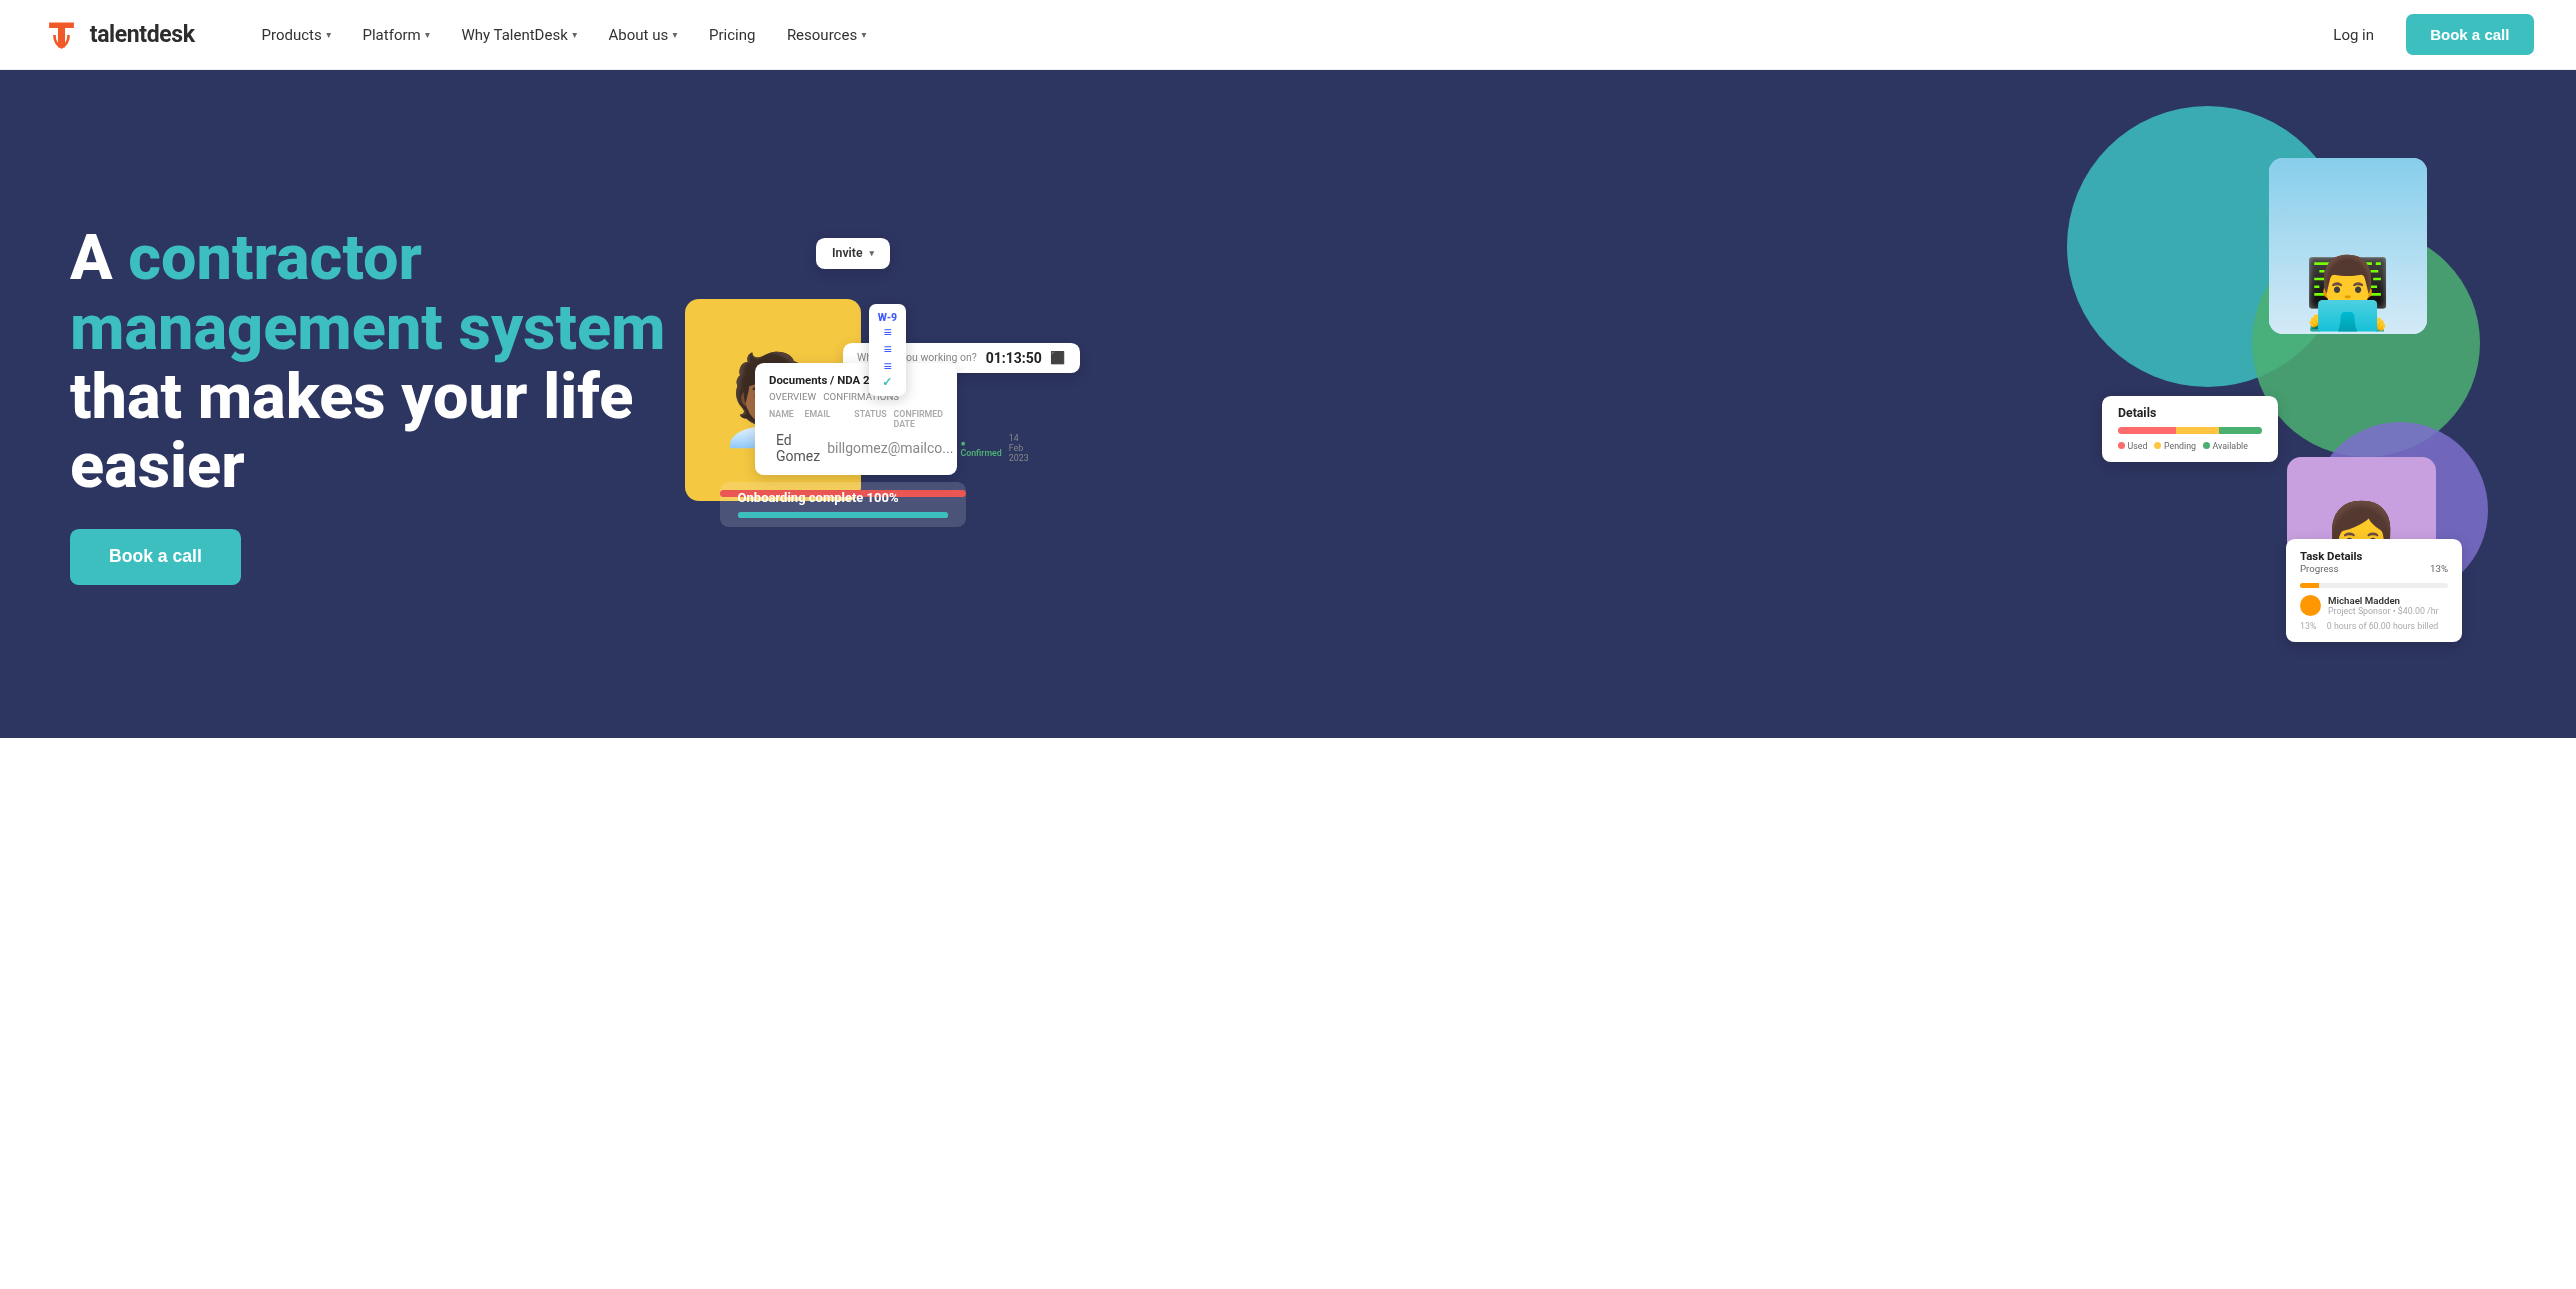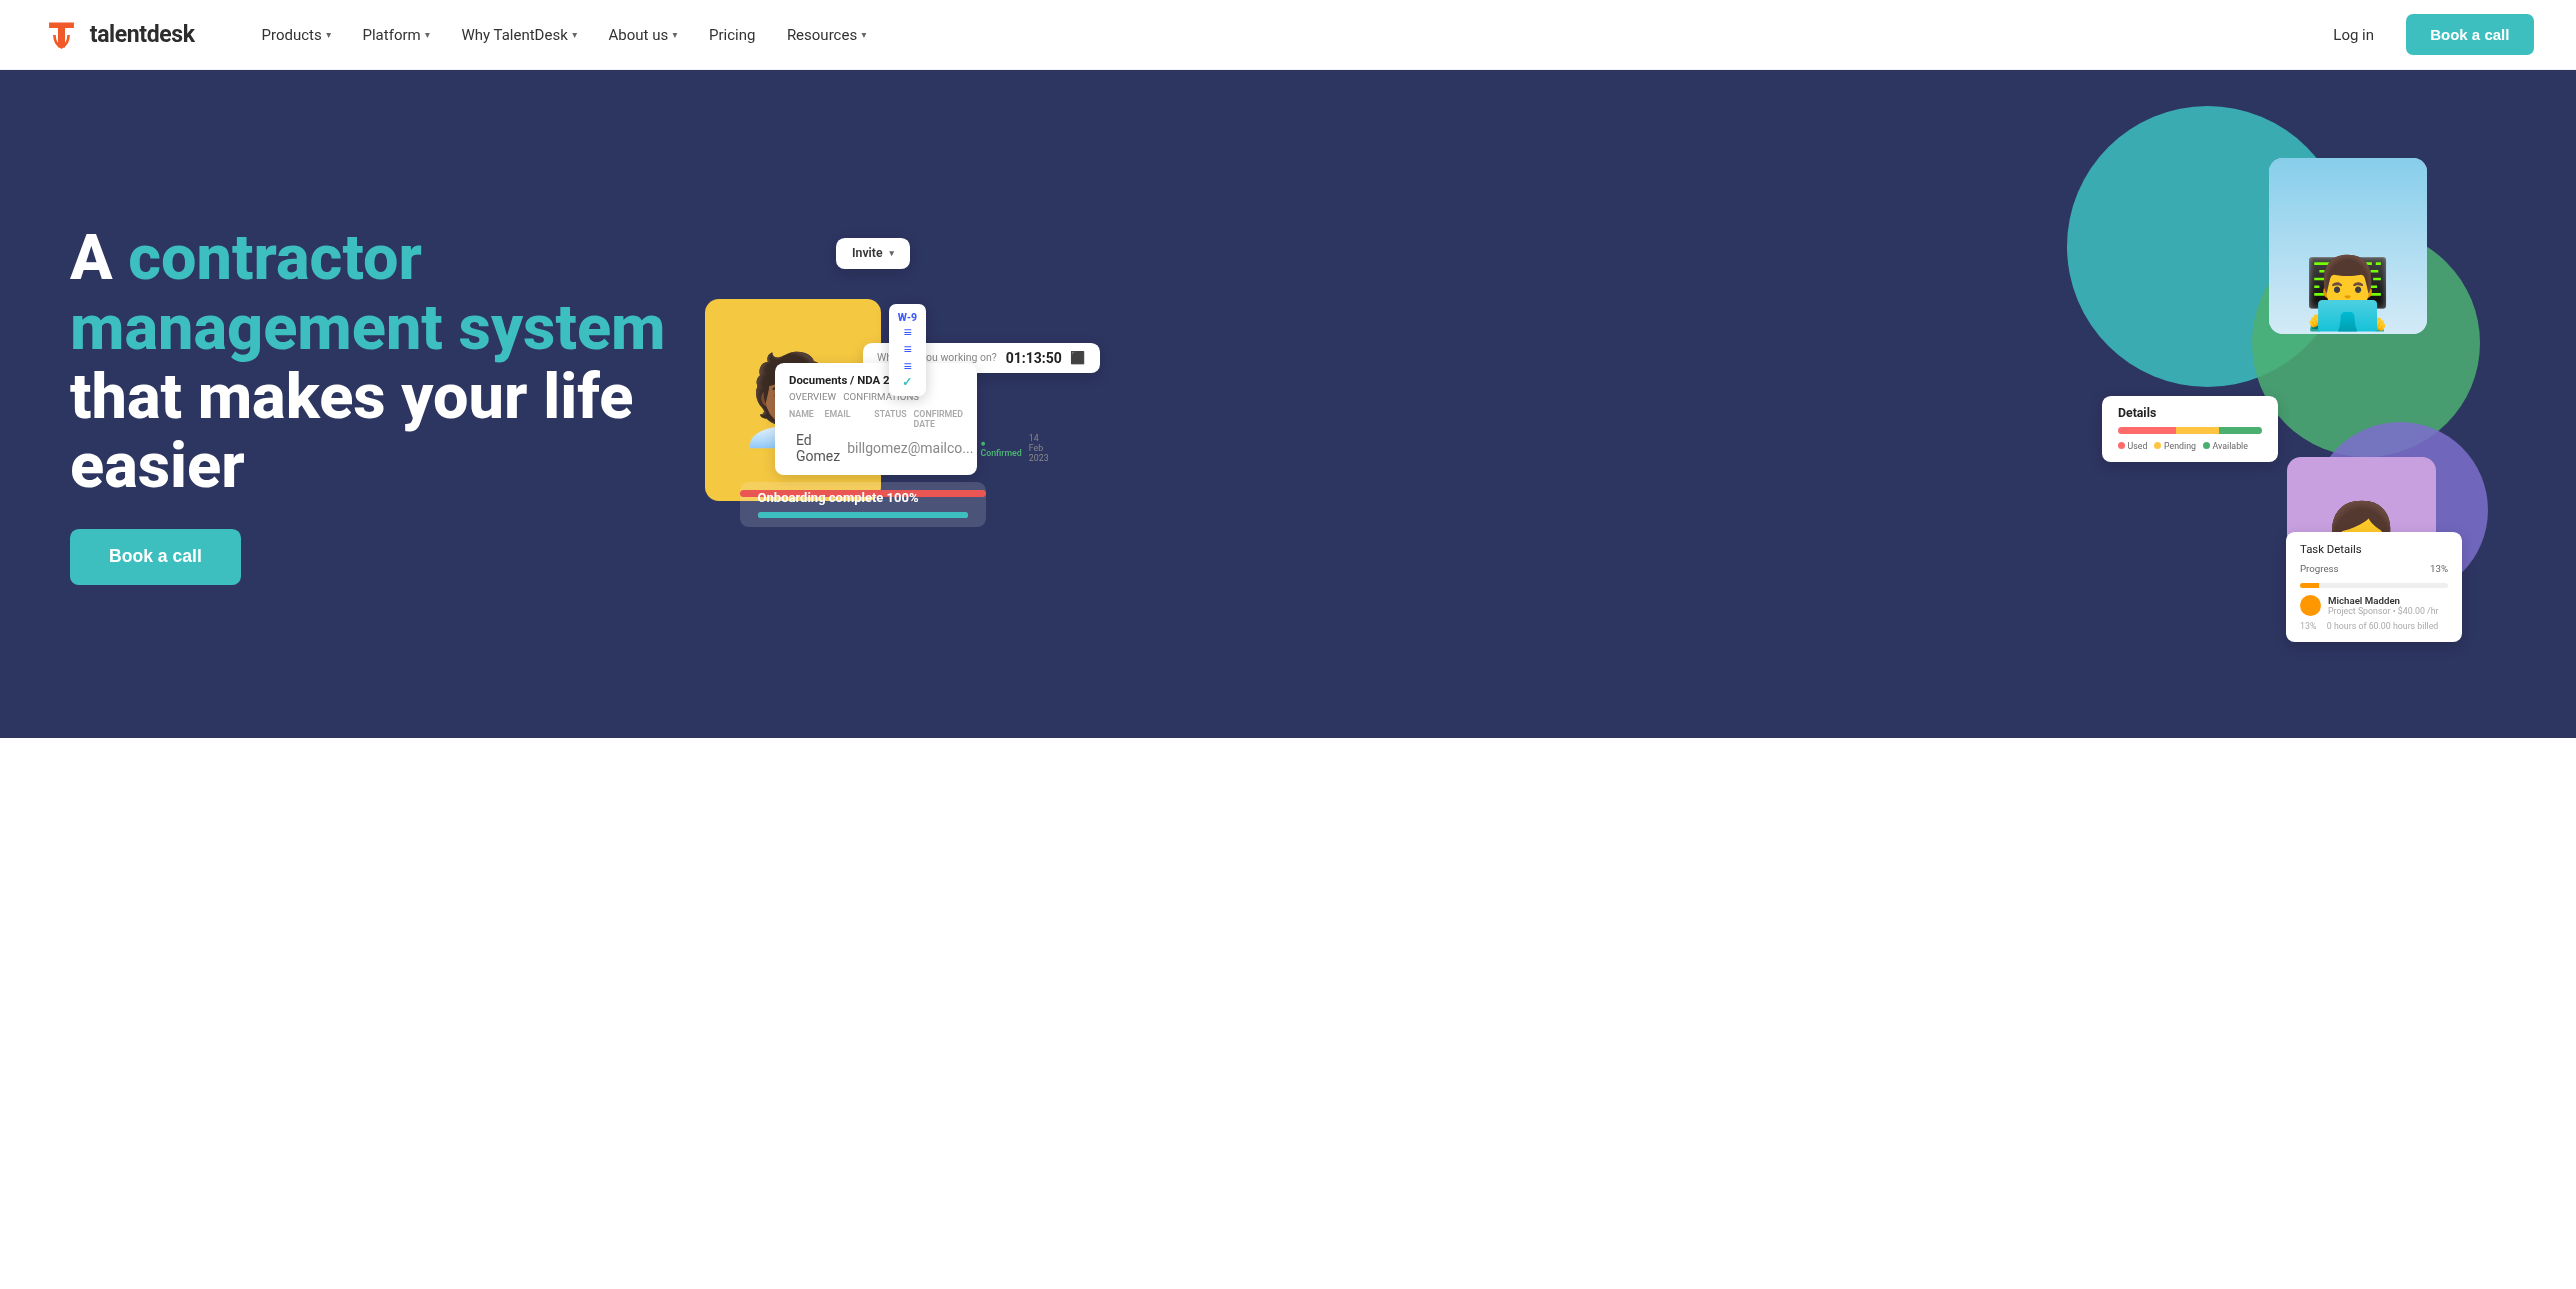--- a/index.html
+++ b/index.html
@@ -79,21 +79,20 @@
 
     
     .hero {
       background: #2d3561;
       min-height: 668px;
       display: flex;
       align-items: center;
       padding: 53px 70px;
       position: relative;
       overflow: hidden;
-      gap: 20px;
     }
     .hero-left {
       flex: 1;
       max-width: 597px;
       z-index: 2;
     }
     .hero-title {
       font-size: 63px;
       font-weight: 800;
       color: #fff;
@@ -362,21 +361,21 @@
       position: absolute;
       bottom: 26px;
       right: 44px;
       background: #fff;
       border-radius: 8.8px;
       padding: 10.5px 14px;
       box-shadow: 0 3.5px 14px rgba(0,0,0,0.15);
       z-index: 5;
       width: 176px;
     }
-    .task-title { font-size: 11.4px; font-weight: 400; color: #222; margin-bottom: 7px; }
+    .task-title { font-size: 11.4px; font-weight: 700; color: #222; margin-bottom: 0; }
     .task-row { display: flex; justify-content: space-between; margin-bottom: 9px; font-size: 9.7px; color: #666; }
     .task-progress-bar { height: 4.4px; background: #eee; border-radius: 2.6px; overflow: hidden; margin-bottom: 7px; }
     .task-progress-fill { height: 100%; width: 13%; background: #ff9800; }
     .task-person { display: flex; align-items: center; gap: 7px; margin-bottom: 5.3px; }
     .task-avatar { width: 21px; height: 21px; border-radius: 50%; background: #ff9800; }
     .task-name { font-size: 9.7px; font-weight: 600; color: #333; }
     .task-meta { font-size: 8.8px; color: #aaa; }
     .task-footer { display: flex; gap: 10.5px; font-size: 8.8px; color: #aaa; }
 
     

